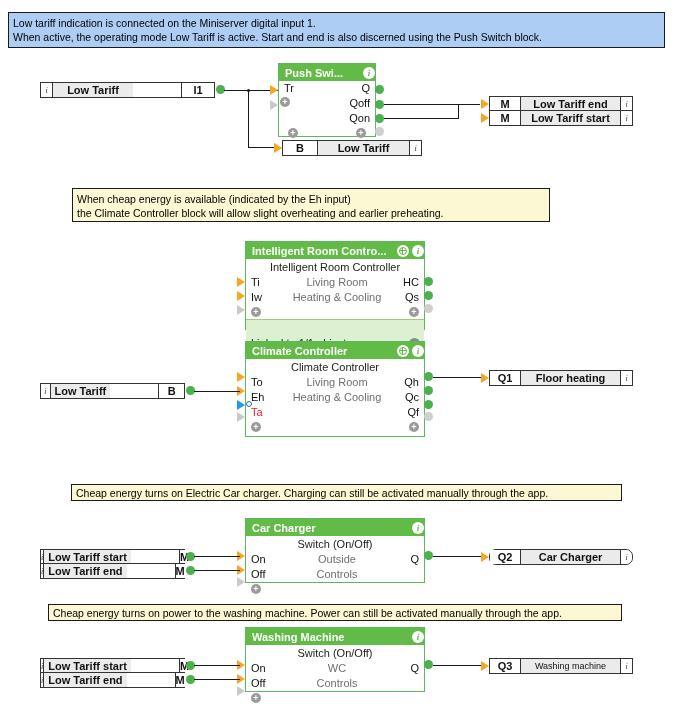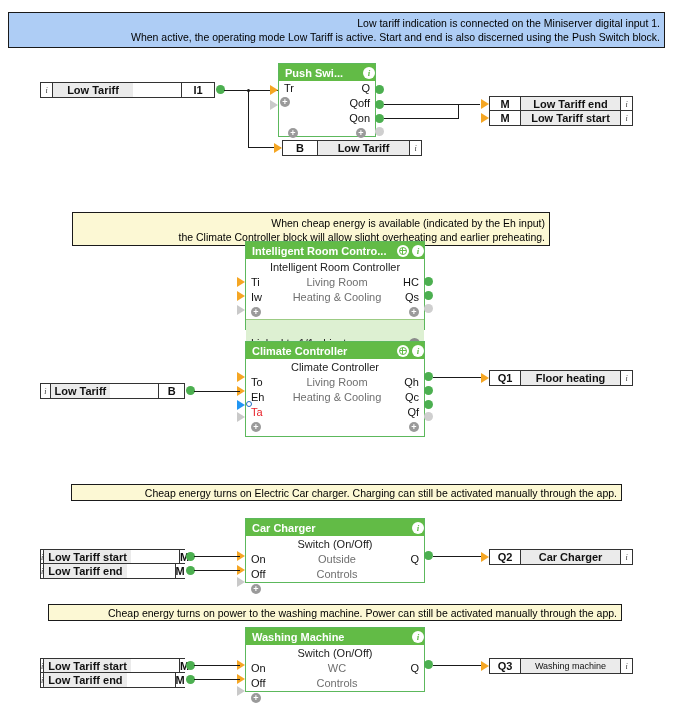--- a/index.html
+++ b/index.html
@@ -14,21 +14,21 @@
     color: #000;
     overflow: hidden;
   }
   .canvas { position: absolute; inset: 0; }
 
   
   .note {
     position: absolute;
     box-sizing: border-box;
     border: 1px solid #1a1a1a;
-    text-align: right;
+    text-align: left;
     line-height: 14px;
     font-size: 10.5px;
     padding: 3px 4px;
     white-space: pre-line;
   }
   .note.blue   { background: #aecdf5; }
   .note.yellow { background: #fcf8d4; }
 
   
   .io {
@@ -308,21 +308,21 @@
   </div>
   <div class="nub-orange" style="left:481px; top:99px;"></div>
 
   <div class="io output" style="left:489px; top:110px; width:144px;">
     <div class="slot" style="border-left:none; border-right:1px solid #333; width:30px;">M</div>
     <div class="name">Low Tariff start</div>
     <div class="cap round-r">i</div>
   </div>
   <div class="nub-orange" style="left:481px; top:113px;"></div>
 
-  <div class="note yellow" style="left:72px; top:212px; width:478px; height:34px;">When cheap energy is available (indicated by the Eh input)
+  <div class="note yellow" style="left:72px; top:188px; width:478px; height:34px;">When cheap energy is available (indicated by the Eh input)
 the Climate Controller block will allow slight overheating and earlier preheating.</div>
 
   <div class="block" style="left:245px; top:241px; width:180px; height:89px;">
     <div class="bhead">
       <span class="htitle">Intelligent Room Contro...</span>
       <span class="hicon link"></span>
       <span class="hicon info">i</span>
     </div>
     <div class="bsub">Intelligent Room Controller</div>
     <div class="bbody">
@@ -447,21 +447,21 @@
 
   <div class="io input" style="left:40px; top:563px; width:145px;">
     <div class="cap round-l">i</div>
     <div class="name">Low Tariff end</div>
     <div class="slot">M</div>
   </div>
   <div class="nub-green circle" style="left:186px; top:566px;"></div>
   <div class="wire h" style="left:194px; top:570px; width:46px;"></div>
 
   <div class="wire h" style="left:433px; top:556px; width:48px;"></div>
-  <div class="io output" style="left:489px; top:549px; width:144px;">
+  <div class="io output" style="left:489px; top:549px; width:144px;border-radius:7px;">
     <div class="slot" style="border-left:none; border-right:1px solid #333; width:30px;">Q2</div>
     <div class="name">Car Charger</div>
     <div class="cap round-r">i</div>
   </div>
   <div class="nub-orange" style="left:481px; top:552px;"></div>
 
   <div class="note yellow" style="left:48px; top:604px; width:574px; height:17px; line-height:12px; padding-top:2px;">Cheap energy turns on power to the washing machine. Power can still be activated manually through the app.</div>
 
   <div class="block" style="left:245px; top:627px; width:180px; height:65px;">
     <div class="bhead">

